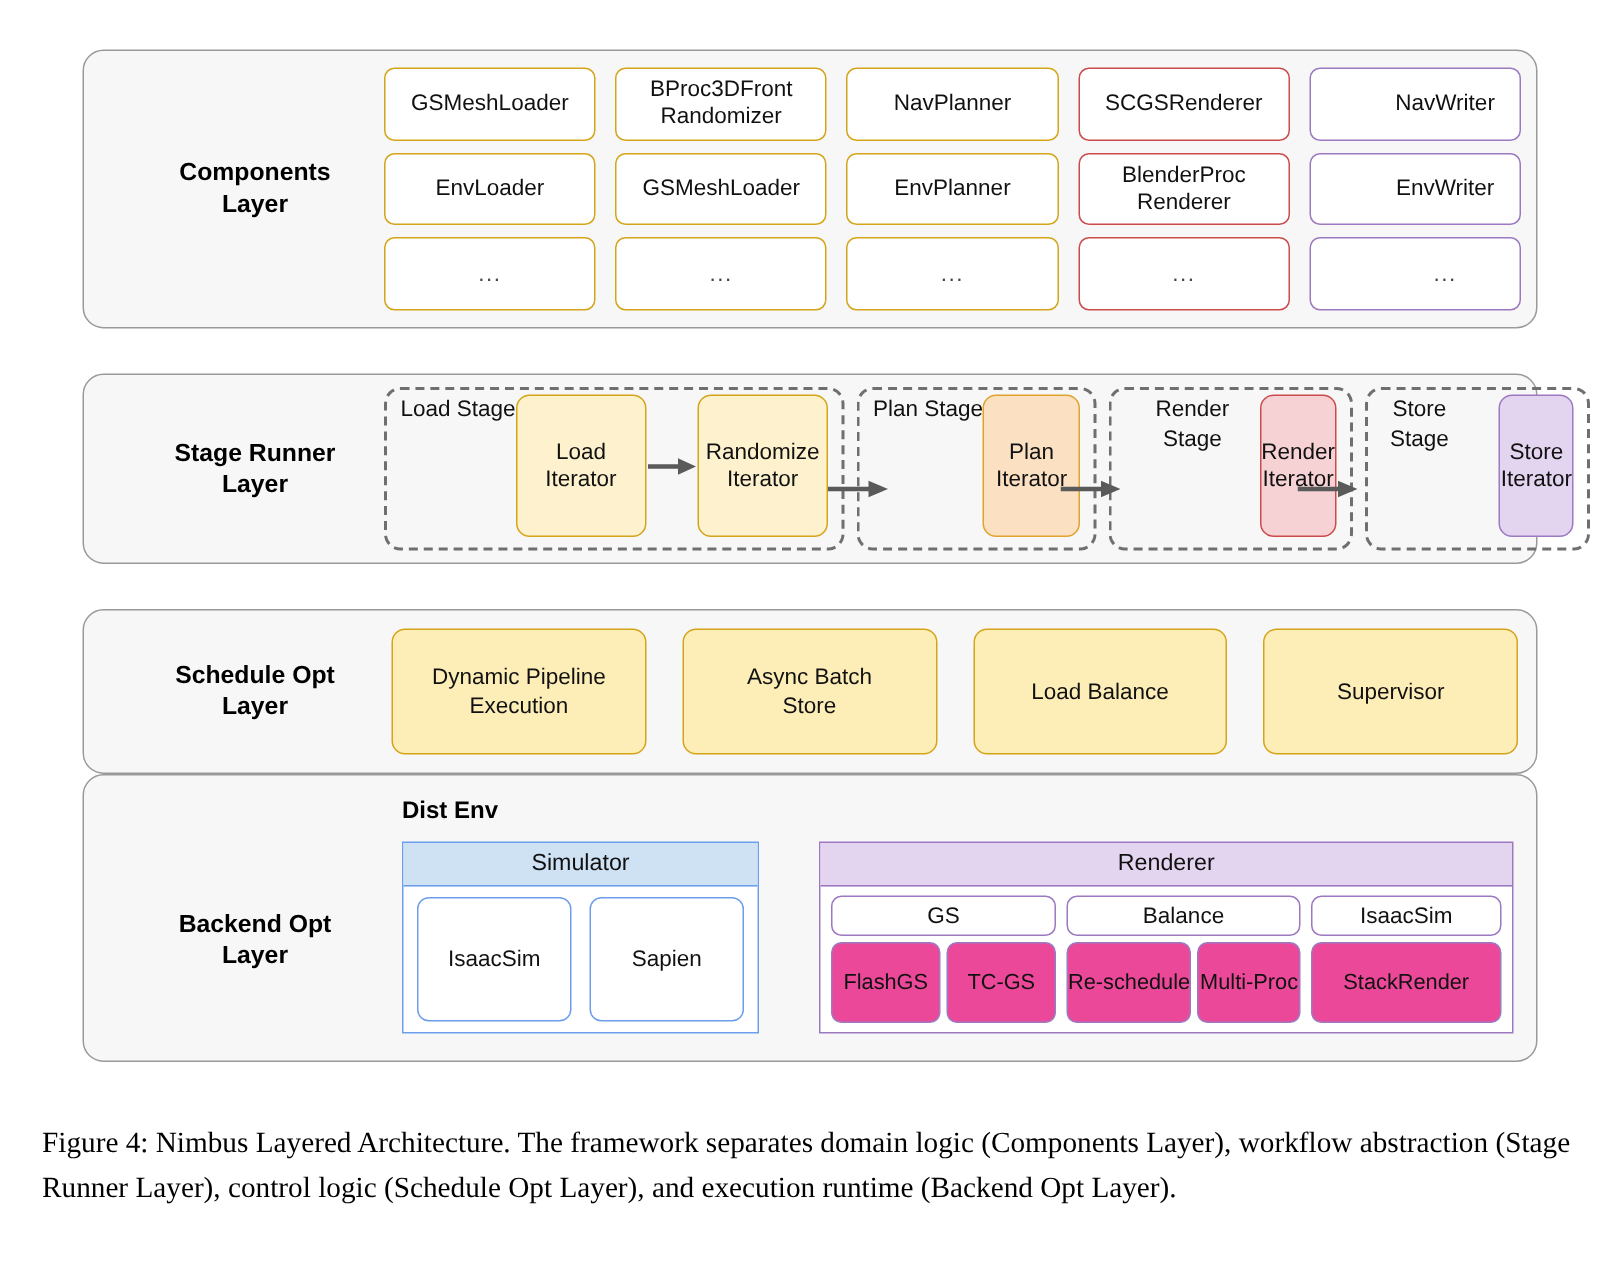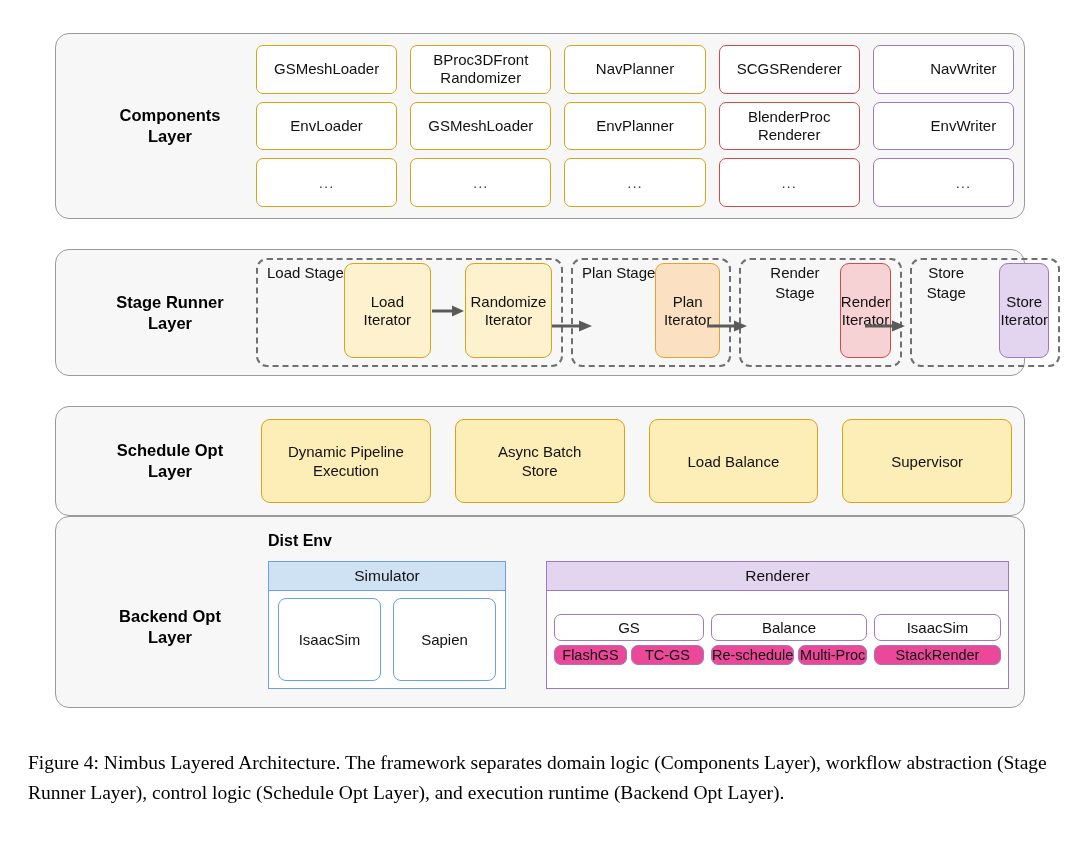--- a/index.html
+++ b/index.html
@@ -222,21 +222,21 @@
     border-radius: 8px;
     display: flex;
     align-items: center;
     justify-content: center;
     font-size: 15px;
   }
   .renderer-body {
     flex: 1;
     display: flex;
     gap: 7px;
-    padding: 23px 7px;
+    padding: 6px 7px;
     align-items: stretch;
   }
   .render-col { display: flex; flex-direction: column; gap: 4px; }
   .render-col.gs { flex: 0 0 150px; }
   .render-col.blender { flex: 1; }
   .render-col.isaac { flex: 0 0 127px; }
   .render-head {
     box-sizing: border-box;
     background: #ffffff;
     border: 1.5px solid #9c79c0;

